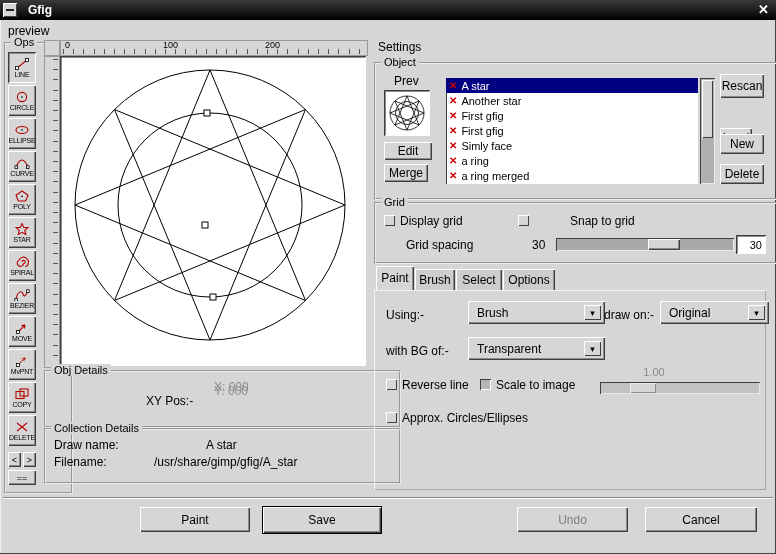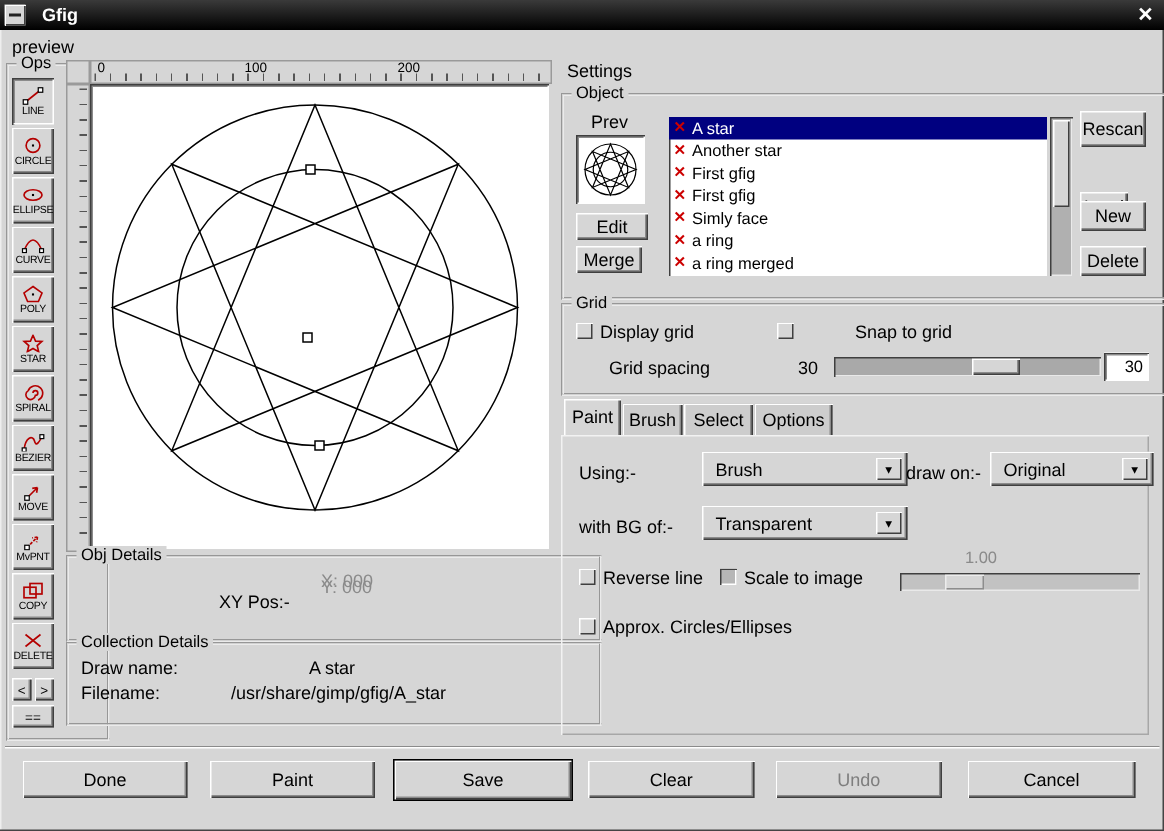--- a/index.html
+++ b/index.html
@@ -313,20 +313,18 @@
     <div class="trough off" style="left:226px;top:92px;width:160px;height:12px;">
       <div class="thumb" style="left:30px;width:26px;"></div>
     </div>
 
     <span class="cb" style="left:12px;top:122px;"></span>
     <span class="lbl" style="left:28px;top:121px;">Approx. Circles/Ellipses</span>
   </div>
 
   <div class="sep" style="left:3px;top:497px;width:770px;"></div>
 
-  <div class="btn raised" style="position:absolute;left:15px;top:507px;width:110px;height:25px;">Done</div>
   <div class="btn raised" style="position:absolute;left:140px;top:507px;width:110px;height:25px;">Paint</div>
   <div class="btn raised default-btn" style="position:absolute;left:262px;top:506px;width:118px;height:26px;">Save</div>
-  <div class="btn raised" style="position:absolute;left:392px;top:507px;width:111px;height:25px;">Clear</div>
   <div class="btn raised" style="position:absolute;left:645px;top:507px;width:112px;height:25px;">Cancel</div>
   <div class="btn raised disabled" style="position:absolute;left:517px;top:507px;width:111px;height:25px;">Undo</div>
 
 </div>
 
 </body></html>

